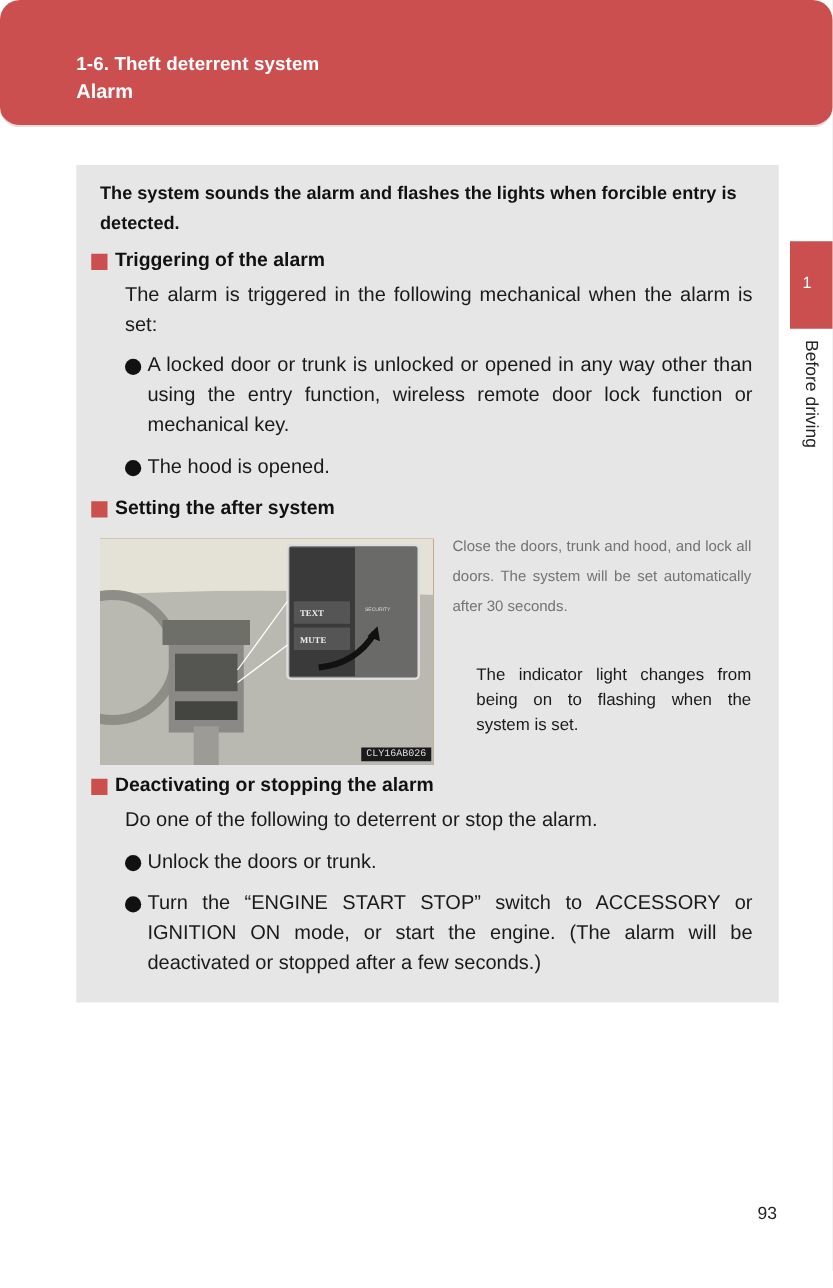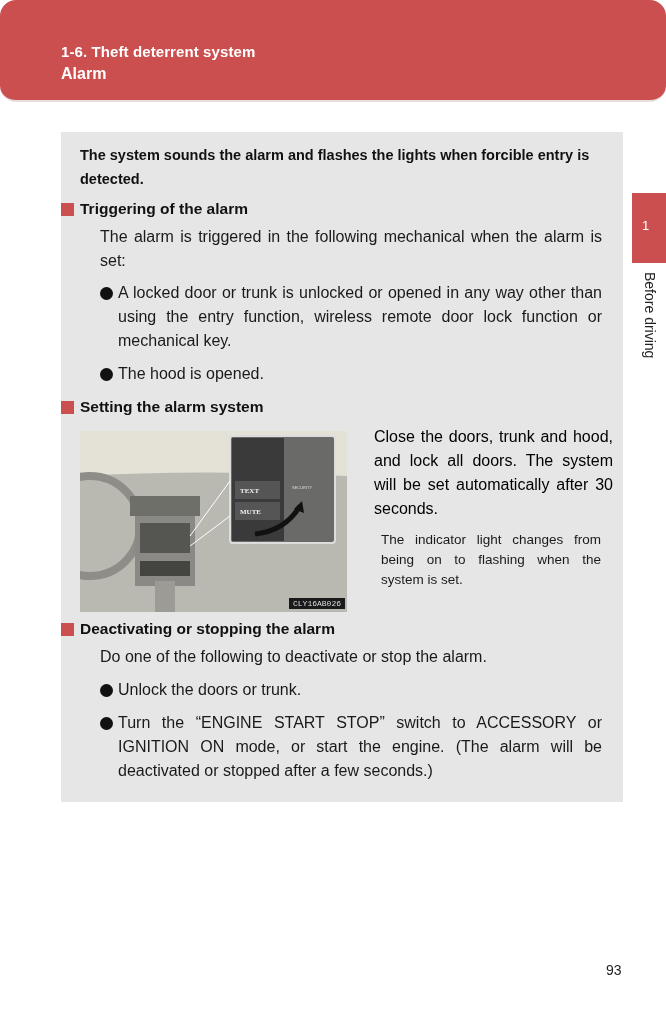--- a/index.html
+++ b/index.html
@@ -36,21 +36,21 @@
     }
     .content-box {
       position: absolute; left: 61px; top: 132px; width: 562px; height: 670px;
       background: #e6e6e6;
     }
     .intro {
       position: absolute; left: 19px; top: 11px; width: 522px;
       font-size: 14.5px; line-height: 24px; font-weight: bold; color: #111;
     }
     .heading {
-      position: absolute; left: 0; font-size: 15.5px; font-weight: bold; color: #111;
+      position: absolute; left: 12px; font-size: 15.5px; font-weight: bold; color: #111;
       display: flex; align-items: center;
     }
     .square {
       width: 13px; height: 13px; background: #cb4f4f; margin-right: 6px; display: inline-block;
     }
     .para {
       position: absolute; left: 39px; width: 502px;
       font-size: 16px; line-height: 24px; color: #1a1a1a; text-align: justify;
     }
     .bullet {
@@ -65,21 +65,21 @@
     .figure {
       position: absolute; left: 19px; top: 299px; width: 267px; height: 181px;
       background: #a16207; overflow: hidden;
     }
     .fig-code {
       position: absolute; right: 2px; bottom: 3px; background: #1a1a1a; color: #ddd;
       font-size: 8px; padding: 1px 4px; font-family: "Liberation Mono", monospace;
     }
     .side-text {
       position: absolute; left: 301px; top: 293px; width: 239px;
-      font-size: 16px; line-height: 24px; color: #000000; text-align: justify; margin-left: 12px;
+      font-size: 12px; line-height: 24px; color: #737373; text-align: justify;
     }
     .side-note {
       position: absolute; left: 320px; top: 398px; width: 220px;
       font-size: 13.5px; line-height: 20px; color: #1a1a1a; text-align: justify;
     }
     .page-number {
       position: absolute; left: 606px; top: 962px; font-size: 14px; color: #222;
     }
   </style>
 </head>
@@ -107,21 +107,21 @@
     <span class="dot"></span>
     <span>The hood is opened.</span>
   </div>
   <div class="bullet" style="top:149px;">
     <span class="dot"></span>
     <span>A locked door or trunk is unlocked or opened in any way other than using the entry function, wireless remote door lock function or mechanical key.</span>
   </div>
 
   <div class="heading" style="top:266px;">
     <span class="square"></span>
-    <span>Setting the alarm system</span>
+    <span>Setting the after system</span>
   </div>
 
   <div class="figure">
     <svg width="267" height="181" viewBox="0 0 267 181">
       <rect x="0" y="0" width="267" height="181" fill="#e4e2d6"></rect>
       <path d="M0 45 Q120 38 267 45 L267 181 L0 181 Z" fill="#b9b8b1"></path>
       <circle cx="10" cy="95" r="50" fill="none" stroke="#8e8d87" stroke-width="8"></circle>
       <rect x="50" y="65" width="70" height="20" fill="#6f6f6a"></rect>
       <rect x="55" y="85" width="60" height="70" fill="#8a8985"></rect>
       <rect x="60" y="92" width="50" height="30" fill="#555552"></rect>
@@ -142,21 +142,21 @@
     <span class="fig-code">CLY16AB026</span>
   </div>
 
   <div class="side-text">Close the doors, trunk and hood, and lock all doors. The system will be set automatically after 30 seconds.</div>
   <div class="side-note">The indicator light changes from being on to flashing when the system is set.</div>
 
   <div class="heading" style="top:488px;">
     <span class="square"></span>
     <span>Deactivating or stopping the alarm</span>
   </div>
-  <div class="para" style="top:513px;">Do one of the following to deactivate or stop the alarm.</div>
+  <div class="para" style="top:513px;">Do one of the following to deterrent or stop the alarm.</div>
   <div class="bullet" style="top:546px;">
     <span class="dot"></span>
     <span>Unlock the doors or trunk.</span>
   </div>
   <div class="bullet" style="top:579px;">
     <span class="dot"></span>
     <span>Turn the “ENGINE START STOP” switch to ACCESSORY or IGNITION ON mode, or start the engine. (The alarm will be deactivated or stopped after a few seconds.)</span>
   </div>
 </div>
 

